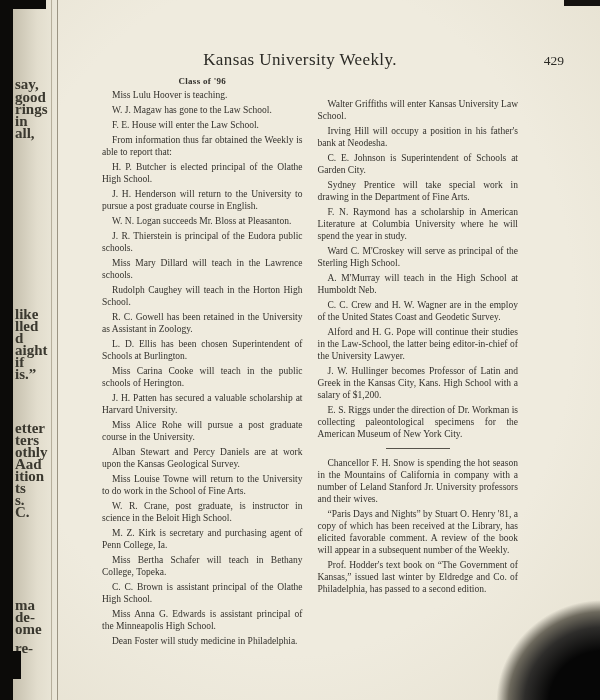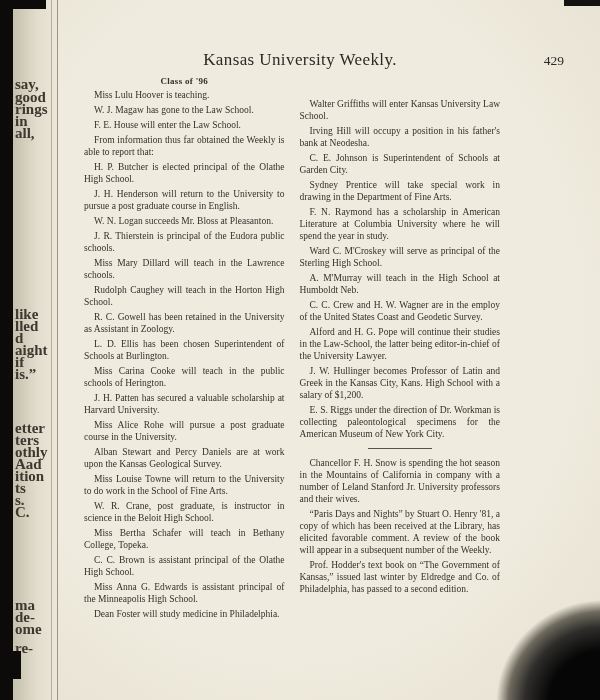--- a/index.html
+++ b/index.html
@@ -24,21 +24,21 @@
   .frag { position:absolute; left:15px; width:36px; overflow:hidden; white-space:nowrap;
           font-size:15px; color:#3a382f;font-weight:bold; }
 
   
   .masthead { position:absolute; left:98px; top:50px; width:470px; height:24px; }
   .masthead h1 { position:absolute; left:62px; top:0; width:280px; margin:0; text-align:center;
                  font-size:17px; font-weight:normal; letter-spacing:0.4px; color:#2b2a25; }
   .pageno { position:absolute; right:4px; top:3px; font-size:13.5px; color:#2b2a25; }
 
   
-  .columns { position:absolute; left:84px; top:76px; width:416px; display:flex; gap:15px; }
+  .columns { position:absolute; left:102px; top:76px; width:416px; display:flex; gap:15px; }
   .col { flex:1 1 0; min-width:0; }
   .col-right { margin-top:22px; }
   .class-heading { font-size:9px; font-weight:bold; text-align:center; color:var(--ink);
                    margin:0 0 3px 0; letter-spacing:0.3px; }
   .para { margin:0 0 3px 0; font-size:9.5px; line-height:12px; color:var(--ink);
           text-align:justify; text-indent:10px; }
   .col-divider { width:64px; border-top:1px solid #55524a; margin:8px auto; height:0; }
 </style>
 </head>
 <body>
@@ -99,20 +99,21 @@
           <p class="para">Miss Mary Dillard will teach in the Lawrence schools.</p>
           <p class="para">Rudolph Caughey will teach in the Horton High School.</p>
           <p class="para">R. C. Gowell has been retained in the University as Assistant in Zoology.</p>
           <p class="para">L. D. Ellis has been chosen Superintendent of Schools at Burlington.</p>
           <p class="para">Miss Carina Cooke will teach in the public schools of Herington.</p>
           <p class="para">J. H. Patten has secured a valuable scholarship at Harvard University.</p>
           <p class="para">Miss Alice Rohe will pursue a post graduate course in the University.</p>
           <p class="para">Alban Stewart and Percy Daniels are at work upon the Kansas Geological Survey.</p>
           <p class="para">Miss Louise Towne will return to the University to do work in the School of Fine Arts.</p>
           <p class="para">W. R. Crane, post graduate, is instructor in science in the Beloit High School.</p>
+          <p class="para">M. Z. Kirk is secretary and purchasing agent of Penn College, Ia.</p>
           <p class="para">Miss Bertha Schafer will teach in Bethany College, Topeka.</p>
           <p class="para">C. C. Brown is assistant principal of the Olathe High School.</p>
           <p class="para">Miss Anna G. Edwards is assistant principal of the Minneapolis High School.</p>
           <p class="para">Dean Foster will study medicine in Philadelphia.</p>
         </div>
     </div>
     <div class="col col-right">
       <div>
           <p class="para">Walter Griffiths will enter Kansas University Law School.</p>
           <p class="para">Irving Hill will occupy a position in his father's bank at Neodesha.</p>

